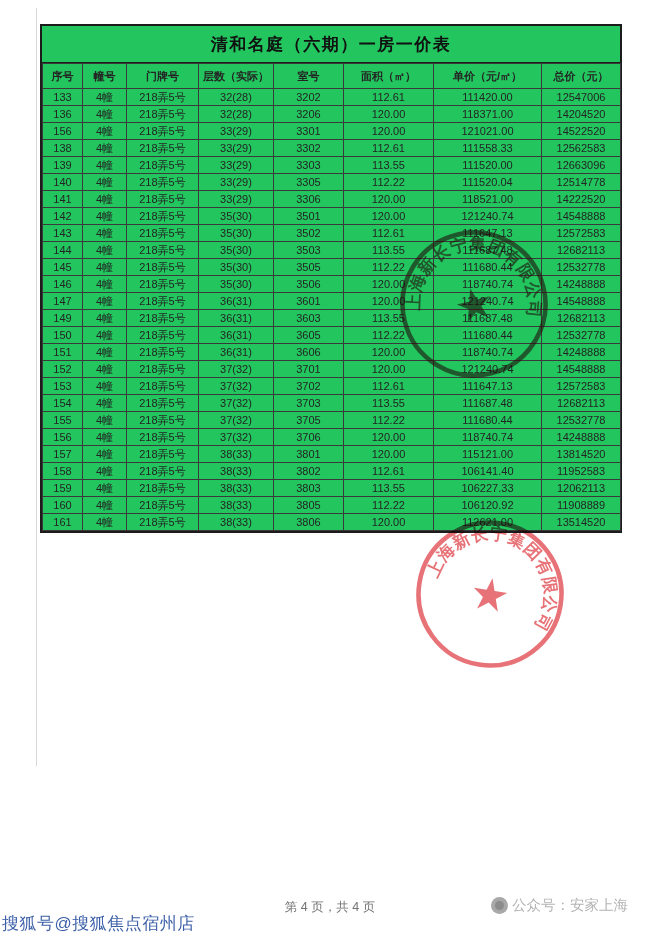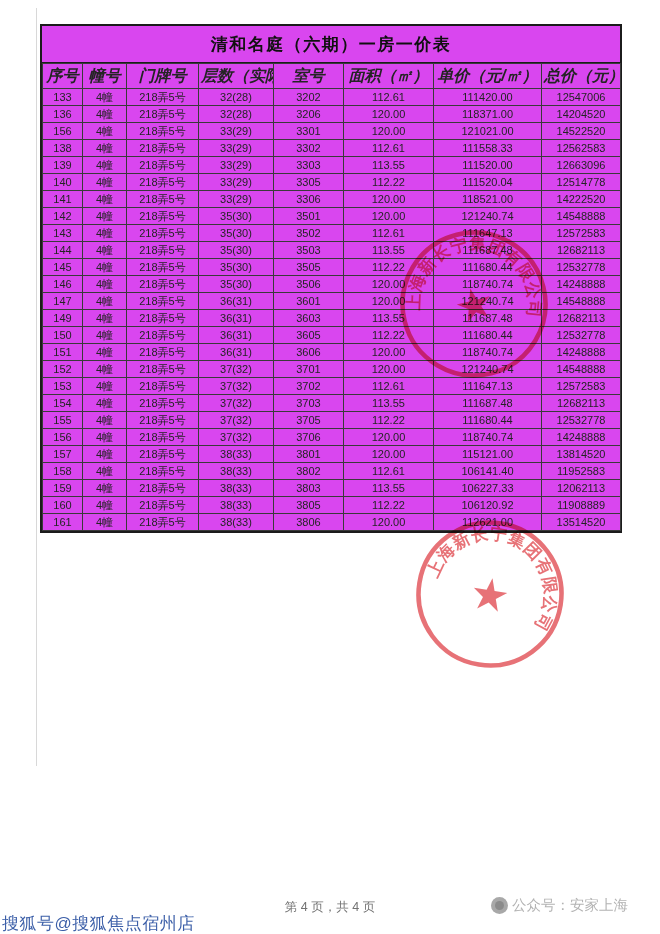--- a/index.html
+++ b/index.html
@@ -11,38 +11,38 @@
     position: relative;
     overflow: hidden;
   }
   .left-edge-line {
     position: absolute; left: 36px; top: 8px;
     width: 1px; height: 758px; background: #d8d8d8;
   }
   .doc {
     position: absolute; left: 40px; top: 24px; width: 582px;
     border: 2px solid #1b1b1b;
-    background: #d946ef;
+    background: #22c55e;
   }
   .title {
     height: 37px; line-height: 37px;
     text-align: center; font-weight: bold;
     font-size: 17px; color: #101010;
     border-bottom: 1px solid #1b1b1b;
     letter-spacing: 1.5px;
   }
   table { width: 100%; border-collapse: collapse; table-layout: fixed; }
   th, td {
     border: 1px solid #3a3a3a;
     text-align: center;
     color: #242424;
     padding: 0 2px;
     overflow: hidden; white-space: nowrap;
   }
-  th { height: 25px; font-weight: bold; font-size: 16px; font-style: italic; }
+  th { height: 25px; font-weight: bold; font-size: 11px; }
   td { height: 17px; font-size: 11px; }
 
   .stamp {
     position: absolute; width: 152px; height: 152px;
     color: #e04a50; opacity: 0.78; pointer-events: none;
     mix-blend-mode: multiply;
   }
   .stamp svg { width: 100%; height: 100%; overflow: visible; }
   .stamp .ring { fill: none; stroke: currentColor; stroke-width: 6; }
   .stamp .star { fill: currentColor; font-size: 58px; font-family: "DejaVu Sans", sans-serif; }

